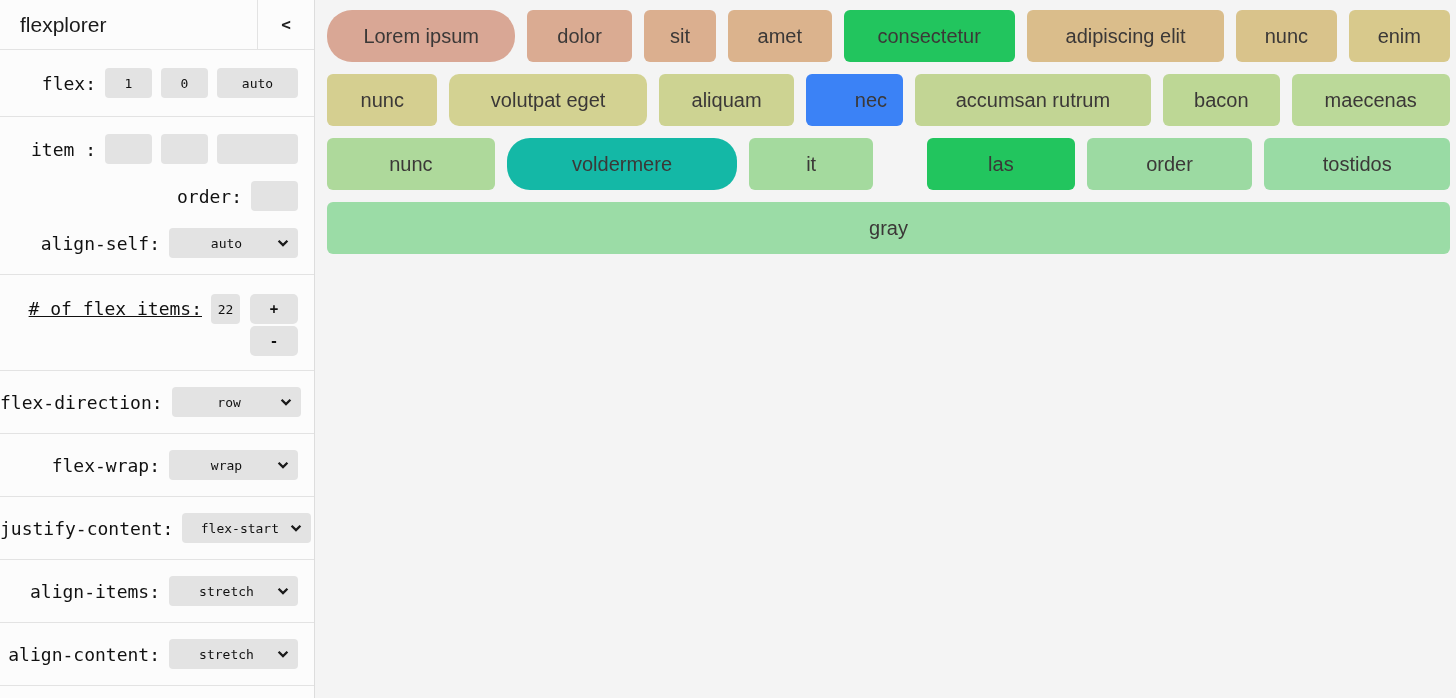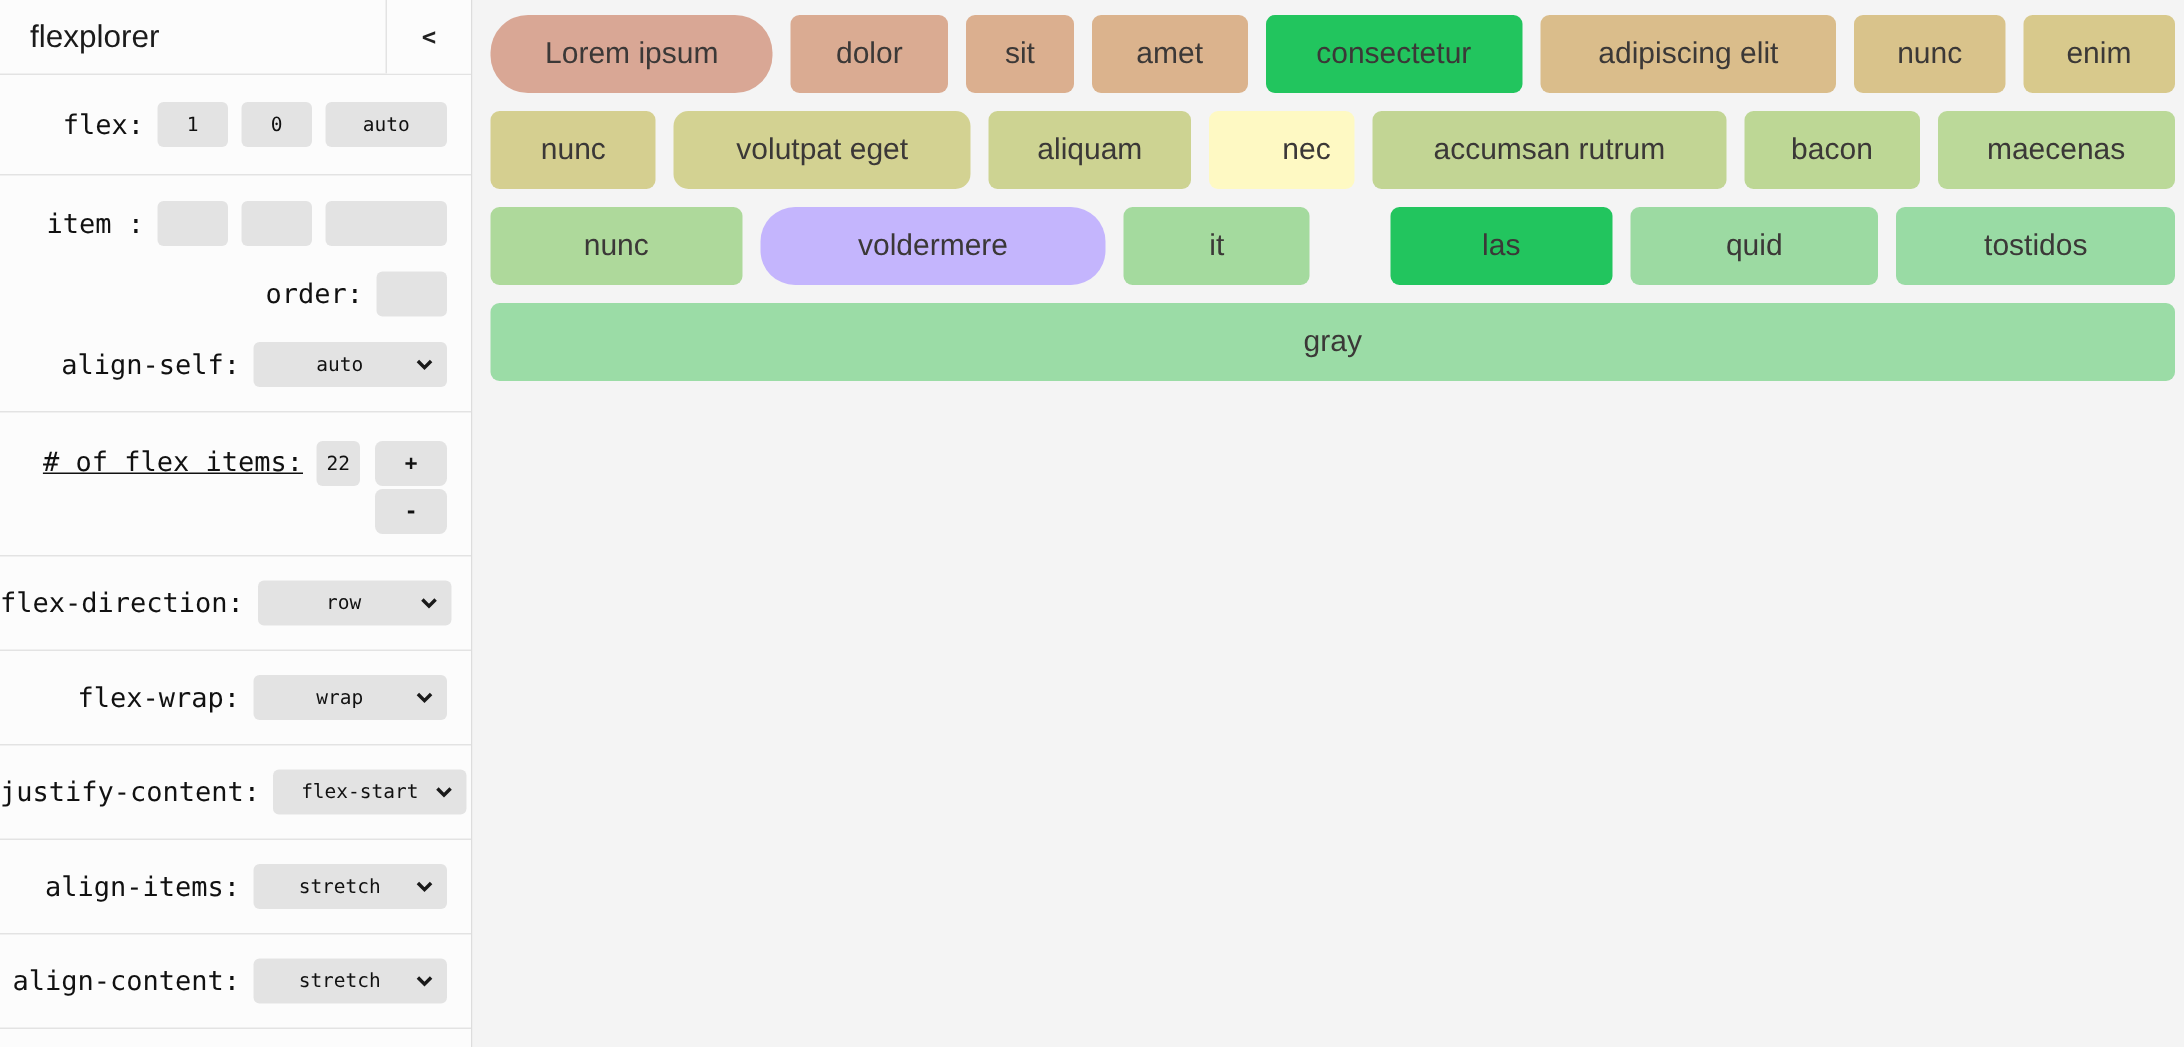--- a/index.html
+++ b/index.html
@@ -265,25 +265,25 @@
       <div class="flex-item" style="background: rgb(218, 171, 146);">dolor</div>
       <div class="flex-item" style="background: rgb(219, 175, 143);">sit</div>
       <div class="flex-item" style="background: rgb(219, 179, 141);">amet</div>
       <div class="flex-item" style="background: #22c55e;">consectetur</div>
       <div class="flex-item" style="background: rgb(218, 189, 139);">adipiscing elit</div>
       <div class="flex-item" style="background: rgb(217, 195, 139);">nunc</div>
       <div class="flex-item" style="background: rgb(216, 201, 140);">enim</div>
       <div class="flex-item" style="background: rgb(213, 207, 144);">nunc</div>
       <div class="flex-item" style="background: rgb(211, 210, 146); border-radius: 10px;">volutpat eget</div>
       <div class="flex-item" style="background: rgb(205, 211, 146);">aliquam</div>
-      <div class="flex-item" style="background: #fef9c3; padding-left: 33px;">nec</div>
+      <div class="flex-item" style="background: #3b82f6; padding-left: 33px;">nec</div>
       <div class="flex-item" style="background: rgb(194, 213, 148);">accumsan rutrum</div>
       <div class="flex-item" style="background: rgb(189, 215, 149);">bacon</div>
       <div class="flex-item" style="background: rgb(187, 217, 153);">maecenas</div>
       <div class="flex-item" style="background: rgb(174, 217, 155);">nunc</div>
-      <div class="flex-item" style="background: #c4b5fd; border-radius: 23px;">voldermere</div>
+      <div class="flex-item" style="background: #14b8a6; border-radius: 23px;">voldermere</div>
       <div class="flex-item" style="background: rgb(164, 218, 158);">it</div>
       <div class="flex-item" style="background: #22c55e; margin-left: 48px;">las</div>
-      <div class="flex-item" style="background: rgb(156, 218, 162);">quid</div>
+      <div class="flex-item" style="background: rgb(156, 218, 162);">order</div>
       <div class="flex-item" style="background: rgb(153, 219, 164);">tostidos</div>
       <div class="flex-item" style="background: rgb(155, 220, 166);">gray</div>
     </div>
 </main>
 
 </body></html>

